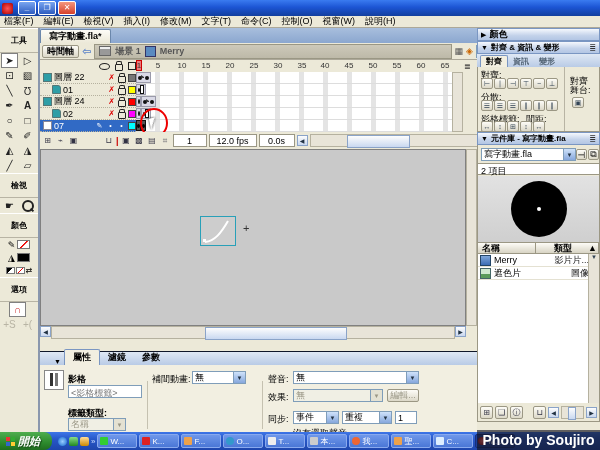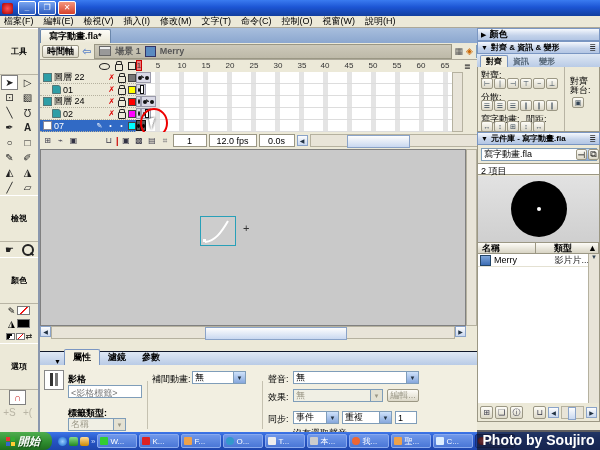--- a/index.html
+++ b/index.html
@@ -11,21 +11,21 @@
   #titlebar{left:0;top:0;width:600px;height:16px;
     background:linear-gradient(180deg,#3a7bf0 0%,#1c55d4 45%,#123f9e 100%);
     color:#fff;font-weight:bold;font-size:10px;display:flex;align-items:center;padding:0 2px;box-sizing:border-box}
   .winbtn{width:16px;height:12px;margin-left:2px;border:1px solid #fff;border-radius:2px;
     background:linear-gradient(#79a5f0,#2d5cc0);color:#fff;font-size:8px;line-height:11px;text-align:center}
   .winbtn.close{background:linear-gradient(#f3977e,#d6402a)}
   #menubar{left:0;top:16px;width:600px;height:12px;background:#ece9d8;border-bottom:1px solid #aca899;
     display:flex;gap:10px;align-items:center;padding-left:4px;box-sizing:border-box}
   
   #tools{left:0;top:28px;width:40px;height:404px;background:#ece9d8;border-right:2px solid #8a97ad;box-sizing:border-box}
-  .tsec{font-weight:bold;text-align:center;font-size:8px;border-top:1px solid #fff;border-bottom:1px solid #b8b4a4;padding:17px 0}
+  .tsec{font-weight:bold;text-align:center;font-size:8px;border-top:1px solid #fff;border-bottom:1px solid #b8b4a4;padding:6px 0}
   .tgrid{display:grid;grid-template-columns:18px 18px;justify-content:center}
   .tool{width:17px;height:15px;display:flex;align-items:center;justify-content:center;font-size:10px;color:#222}
   .tool.sel{background:#fff;border:1px solid #808080;box-sizing:border-box}
   .mag{width:8px;height:8px;border:2px solid #222;border-radius:50%;position:relative}
   .mag::after{content:'';position:absolute;width:4px;height:2px;background:#222;transform:rotate(45deg);left:6px;top:7px}
   .swrow{display:flex;align-items:center;justify-content:center;gap:2px;height:13px}
   .swatch{width:13px;height:9px;border:1px solid #777;box-sizing:border-box}
   .nostroke{background:linear-gradient(135deg,#fff 45%,#e00 48%,#e00 55%,#fff 58%)}
   
   .phdr{height:13px;background:linear-gradient(180deg,#f5f8fd,#c3d2ea 60%,#b3c6e4);border:1px solid #7a96c2;
@@ -108,21 +108,21 @@
   .plabel{position:absolute;font-size:9px}
   .plabel.b{font-weight:bold}
   .vline{position:absolute;width:1px;background:#c5c1b0;top:16px;bottom:4px}
   .pico{position:absolute;right:3px;width:11px;height:11px;border:1px solid #667;border-radius:50%;
     display:flex;align-items:center;justify-content:center;font-size:8px;color:#334;background:#fff}
   
   #right{left:477px;top:28px;width:123px;height:404px;background:#ece9d8}
   .rtabs{height:13px;display:flex;align-items:flex-end;background:linear-gradient(#dfe8f4,#b9cbe6);padding-left:3px}
   .agrid{position:absolute;display:flex;gap:1px}
   .abtn{width:12px;height:11px;font-size:7px;color:#345}
-  #libsel{position:absolute;left:3px;top:3px;width:116px;height:13px}
+  #libsel{position:absolute;left:3px;top:3px;width:95px;height:13px}
   .librow{display:flex;align-items:center;gap:3px;height:12px;border-bottom:1px solid #e4e1d2;padding:0 2px;background:#fff}
   .lityp{margin-left:auto;color:#222}
   .colhdr{display:flex;height:12px;background:linear-gradient(#fdfcf7,#d8d4c4);border:1px solid #9b9784;border-left:none;font-weight:bold;align-items:center}
   
   #taskbar{left:0;top:432px;width:600px;height:18px;background:linear-gradient(#3e76e8,#2757c8 40%,#1e46ad);display:flex;align-items:center;gap:2px}
   #startbtn{height:18px;width:52px;background:linear-gradient(#4fae4f,#2d8a2d 60%,#1f6e1f);border-radius:0 8px 8px 0;
     color:#fff;font-weight:bold;font-style:italic;font-size:11px;display:flex;align-items:center;gap:3px;padding:0 6px;box-sizing:border-box;
     text-shadow:1px 1px 1px #144414}
   .winflag{width:9px;height:9px;display:grid;grid-template-columns:4px 4px;grid-gap:1px}
   .winflag i{display:block;width:4px;height:4px}
@@ -472,21 +472,21 @@
     </span>
     <span class="abs" style="left:3px;top:24px">分散:</span>
     <span class="agrid" style="left:3px;top:33px">
       <span class="abtn btn3d">☰</span>
       <span class="abtn btn3d">☰</span>
       <span class="abtn btn3d">☰</span>
       <span class="abtn btn3d">∥</span>
       <span class="abtn btn3d">∥</span>
       <span class="abtn btn3d">∥</span>
     </span>
-    <span class="abs" style="left:3px;top:46px">寫字動畫:</span>
+    <span class="abs" style="left:3px;top:46px">影格標籤:</span>
     <span class="abs" style="left:48px;top:46px">間距:</span>
     <span class="agrid" style="left:3px;top:54px">
       <span class="abtn btn3d">↔</span>
       <span class="abtn btn3d">↕</span>
       <span class="abtn btn3d">⊞</span>
       <span class="abtn btn3d">↕</span>
       <span class="abtn btn3d">↔</span>
     </span>
     <span class="abs" style="left:86px;top:0;bottom:0;width:1px;background:#b8b4a4"></span>
     <span class="abs" style="left:92px;top:8px">對齊</span>
@@ -515,20 +515,25 @@
     <div class="abs colhdr" style="left:0;top:97px;width:100%;box-sizing:border-box">
       <span style="padding-left:4px;flex:1">名稱</span>
       <span style="width:34px;border-left:1px solid #9b9784;padding-left:18px">類型</span>
       <span style="width:10px">▲</span>
     </div>
     <div class="abs" style="left:0;top:109px;width:113px;bottom:18px;background:#fff;border-right:1px solid #c9c5b4">
       <div class="librow">
         <span style="width:9px;height:9px;background:linear-gradient(#7fa7d9,#3c6cb4);border:1px solid #246"></span>
         <span>Merry</span>
         <span class="lityp">影片片...</span>
+      </div>
+      <div class="librow">
+        <span style="width:9px;height:9px;background:linear-gradient(#cfe8cf 60%,#5a9a5a 60%);border:1px solid #466"></span>
+        <span>遮色片</span>
+        <span class="lityp">圖像</span>
       </div>
     </div>
     <div class="abs" style="right:0;top:109px;width:10px;bottom:18px;background:#e8e4d8;border-left:1px solid #b5b19f">
       <span style="display:block;text-align:center;font-size:6px;color:#345">▼</span>
     </div>
     <div class="abs" style="left:0;bottom:0;width:100%;height:18px;display:flex;align-items:center;gap:2px;padding:0 2px;box-sizing:border-box">
       <span class="mini btn3d" style="width:13px;height:13px">⊞</span>
       <span class="mini btn3d" style="width:13px;height:13px">❏</span>
       <span class="mini btn3d" style="width:13px;height:13px">ⓘ</span>
       <span class="mini btn3d" style="width:13px;height:13px;margin-left:8px">⊔</span>

